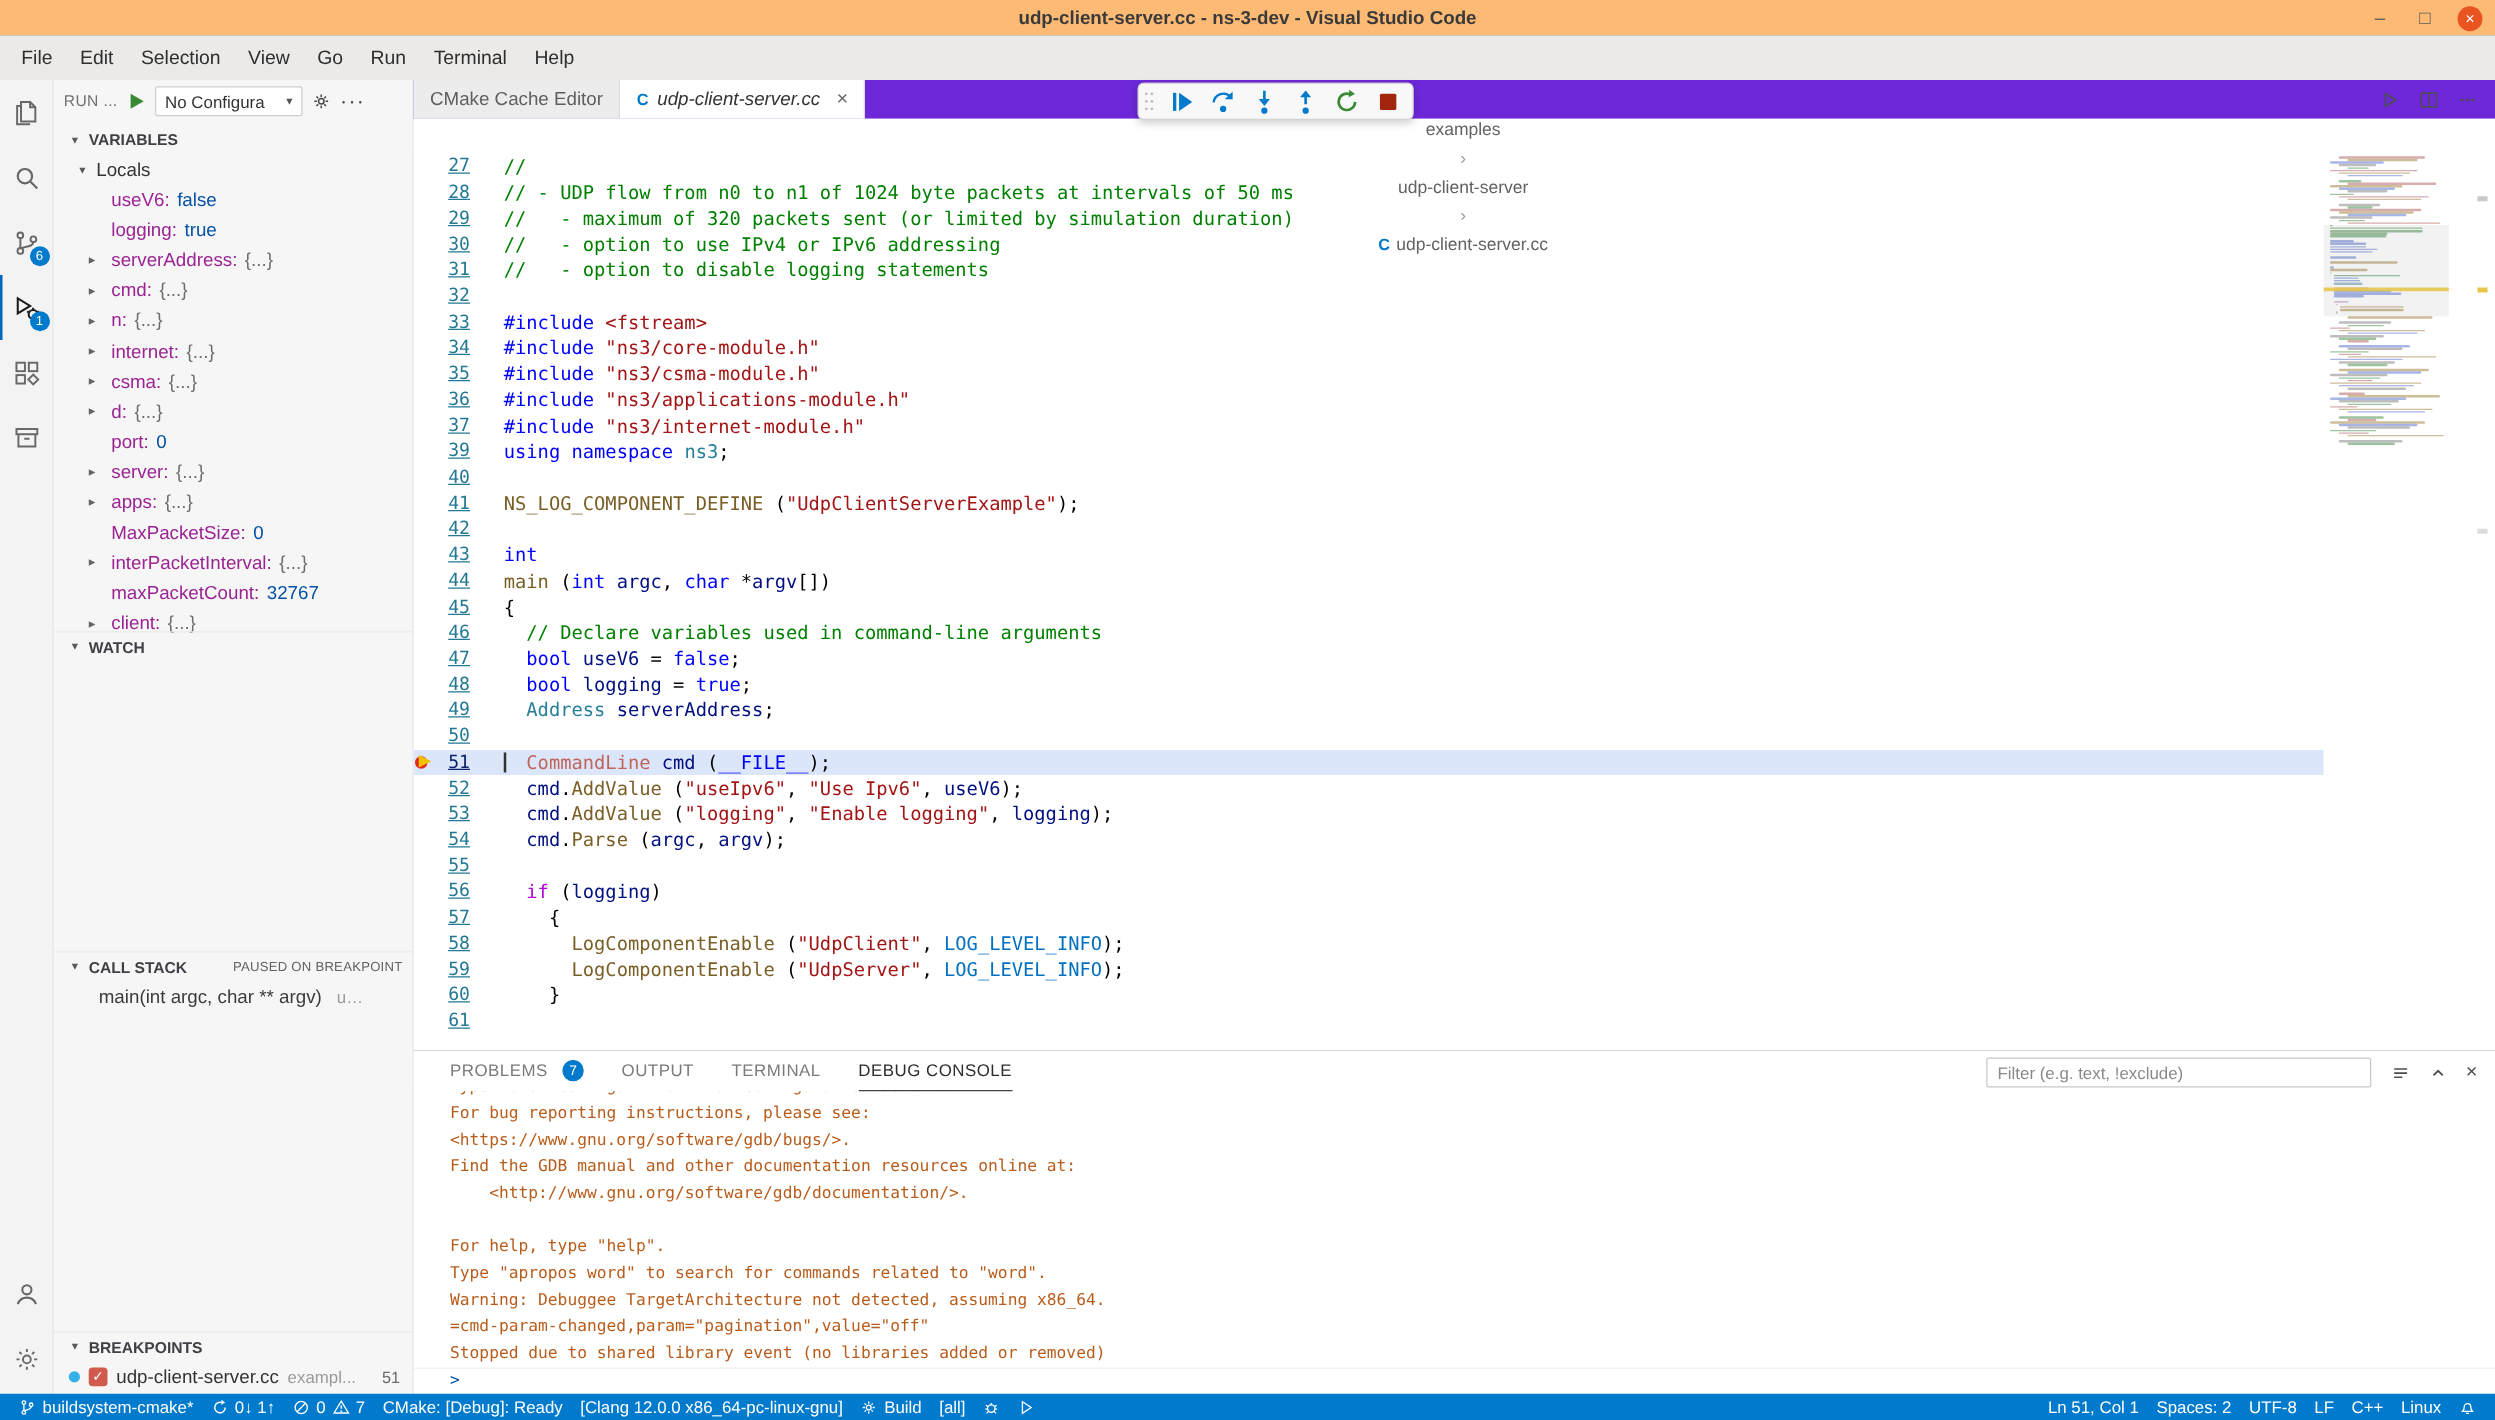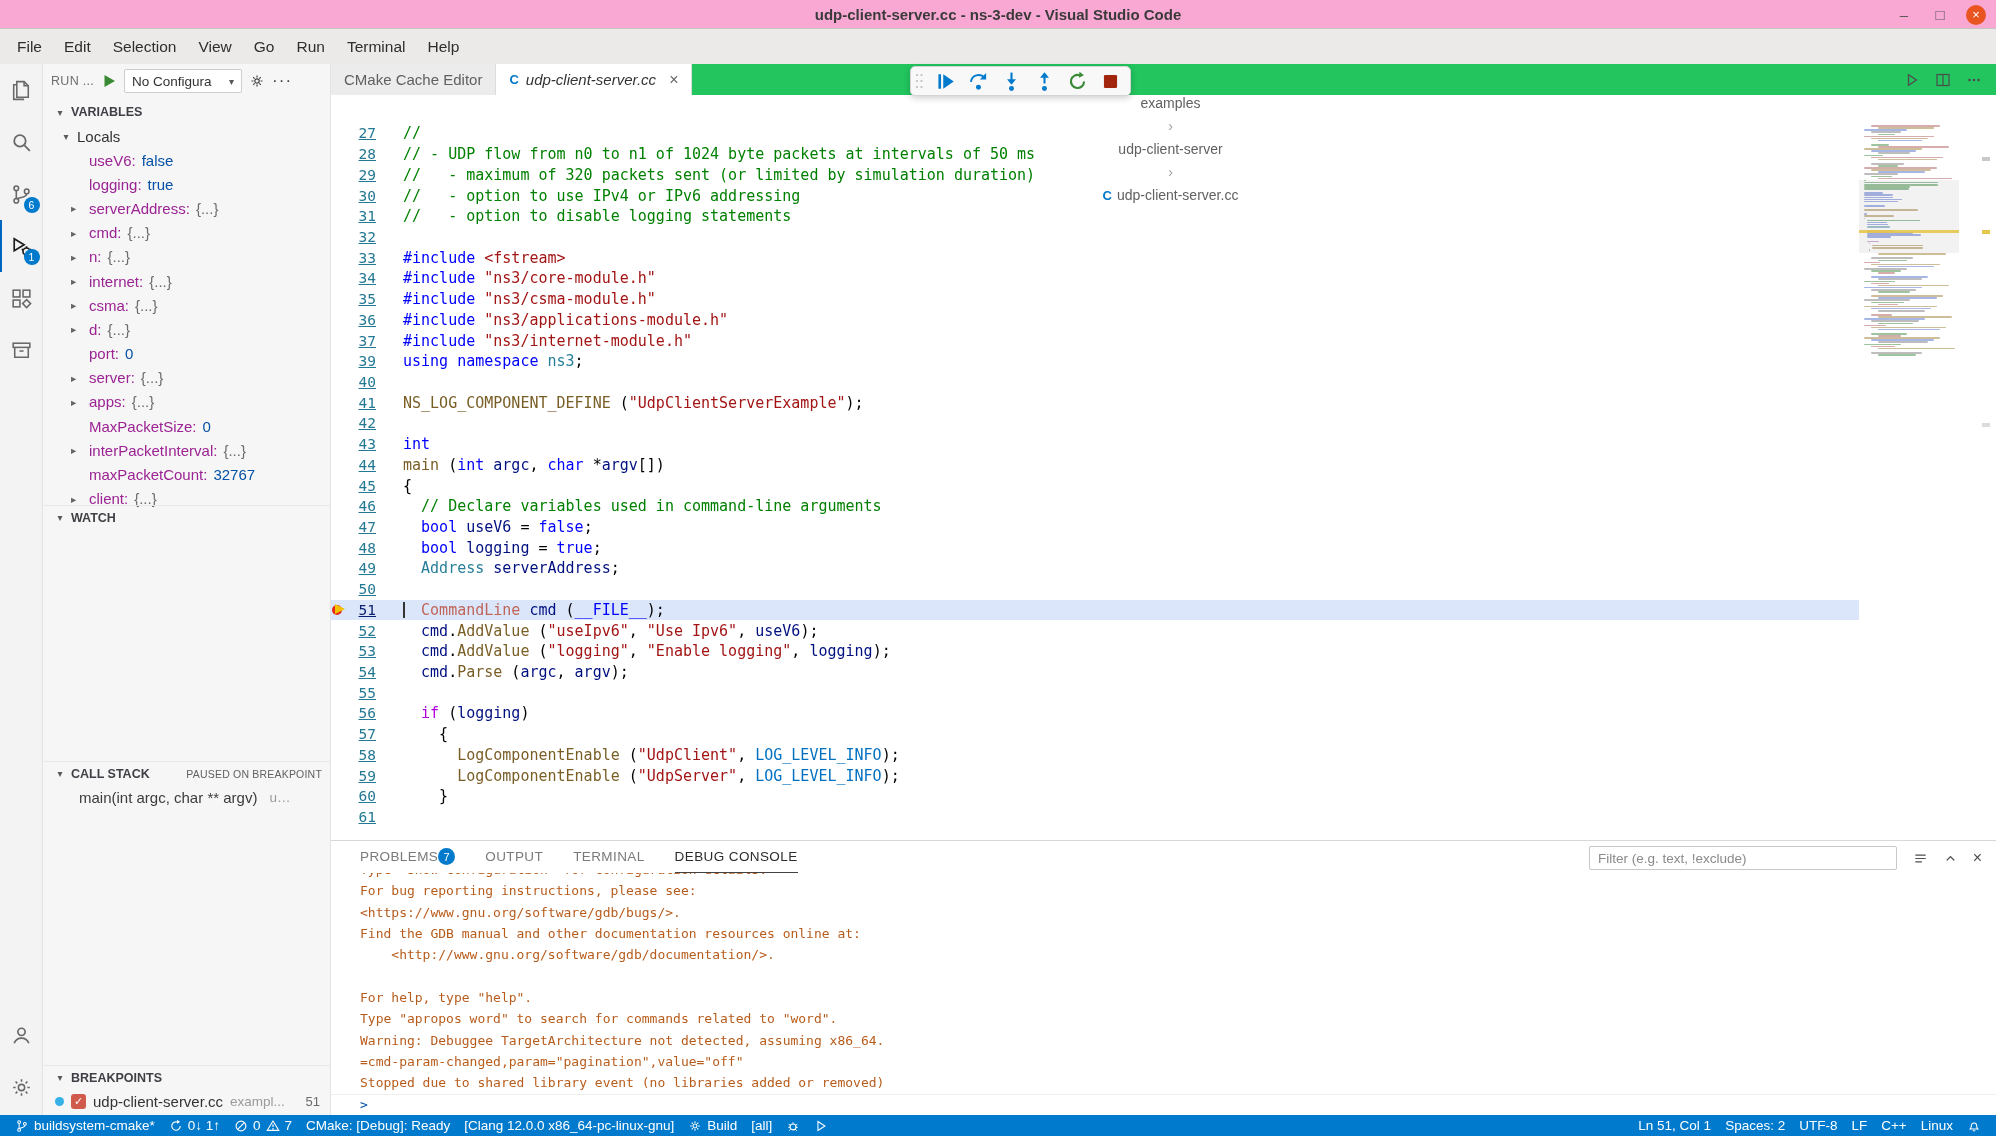--- a/index.html
+++ b/index.html
@@ -1,21 +1,21 @@
 <!DOCTYPE html>
 <html><head>
 <meta charset="utf-8">
 <style>
   *{margin:0;padding:0;box-sizing:border-box;}
   html,body{width:1996px;height:1136px;overflow:hidden;}
   body{font-family:"Liberation Sans","DejaVu Sans",sans-serif;font-size:15px;color:#1f1f1f;background:#fff;}
   #app{position:relative;width:1996px;height:1136px;background:#fff;}
 
   
-  .titlebar{position:absolute;left:0;top:0;width:100%;height:29px;background:#f9a8d4;border-bottom:1px solid #c7c3c0;display:flex;align-items:center;justify-content:center;}
+  .titlebar{position:absolute;left:0;top:0;width:100%;height:29px;background:#fdba74;border-bottom:1px solid #c7c3c0;display:flex;align-items:center;justify-content:center;}
   .title{font-weight:700;font-size:15px;color:#3a3a3a;}
   .win-controls{position:absolute;right:10px;top:0;height:29px;display:flex;align-items:center;gap:16px;}
   .wc{width:20px;height:20px;display:flex;align-items:center;justify-content:center;color:#5a5a5a;font-size:15px;}
   .wc.close{background:#e95420;border-radius:50%;color:#fff;font-size:13px;}
 
   
   .menubar{position:absolute;left:0;top:29px;width:100%;height:35px;background:#eceae8;display:flex;align-items:center;padding-left:6px;}
   .menu-item{padding:0 11px;font-size:15.5px;color:#2e2e2e;height:100%;display:flex;align-items:center;}
 
   
@@ -53,21 +53,21 @@
   #sec-breakpoints{top:1001px;}
   .bp-row{position:absolute;top:1025px;left:0;width:100%;height:24px;display:flex;align-items:center;padding:0 10px 0 12px;gap:7px;white-space:nowrap;}
   .bp-session-dot{width:9px;height:9px;border-radius:50%;background:#35b1e8;flex:0 0 auto;}
   .bp-checkbox{width:15px;height:15px;border-radius:3px;background:#d05b4c;color:#fff;font-size:11px;display:flex;align-items:center;justify-content:center;flex:0 0 auto;}
   .bp-file{color:#333;}
   .bp-path{color:#9a9a9a;font-size:13.5px;}
   .bp-line{margin-left:auto;color:#6b6b6b;font-size:13px;}
 
   
   .editor{position:absolute;left:331px;top:64px;width:1665px;height:776px;background:#fff;}
-  .tabbar{position:absolute;top:0;left:0;width:100%;height:31px;background:#22c55e;display:flex;align-items:stretch;}
+  .tabbar{position:absolute;top:0;left:0;width:100%;height:31px;background:#6d28d9;display:flex;align-items:stretch;}
   .tab{display:flex;align-items:center;gap:7px;padding:0 13px;font-size:15px;color:#5f5f5f;background:#ececec;border-right:1px solid #dcdcdc;}
   .tab.active{background:#fff;color:#333;}
   .tab.italic .tab-label{font-style:italic;}
   .tab-close{color:#666;font-size:16px;margin-left:6px;}
   .cpp-icon{color:#0078c8;font-weight:700;font-size:13px;}
   .tabbar-actions{margin-left:auto;display:flex;align-items:center;gap:15px;padding-right:14px;color:#4d4d4d;}
   .tabbar-actions svg{width:16px;height:16px;display:block;}
   .breadcrumb{position:absolute;top:31px;left:0;width:100%;height:28px;background:#fff;display:flex;align-items:center;padding-left:14px;font-size:14px;color:#616161;gap:7px;white-space:nowrap;flex-direction:column;}
   .bc-sep{color:#9d9d9d;}
 
@@ -93,21 +93,21 @@
   .minimap{position:absolute;top:59px;left:1528px;width:100px;height:717px;background:#fff;}
   .mm-bar{position:absolute;height:1.7px;border-radius:1px;opacity:.65;}
   .mm-cur{position:absolute;left:0;width:100%;height:3px;background:#e7c64c;opacity:.9;}
   .mm-slider{position:absolute;left:0;width:100%;background:rgba(90,90,90,0.08);}
   .ruler{position:absolute;top:59px;left:1628px;width:37px;height:717px;}
   .ruler-mark{position:absolute;right:6px;width:8px;height:4px;}
 
   
   .panel{position:absolute;left:331px;top:840px;width:1665px;height:275px;background:#fff;border-top:1px solid #d8d8d8;}
   .panel-header{position:absolute;top:0;left:0;width:100%;height:32px;background:#fff;display:flex;align-items:center;padding-left:29px;z-index:3;}
-  .ptab{margin-right:30px;font-size:13.5px;letter-spacing:.4px;color:#7a7a7a;height:32px;display:flex;align-items:center;gap:0;border-bottom:1.5px solid transparent;}
+  .ptab{margin-right:30px;font-size:13.5px;letter-spacing:.4px;color:#7a7a7a;height:32px;display:flex;align-items:center;gap:12px;border-bottom:1.5px solid transparent;}
   .ptab.active{color:#2c2c2c;border-bottom-color:#424242;}
   .ptab-badge{background:#007acc;color:#fff;border-radius:9px;min-width:17px;height:17px;font-size:11px;display:flex;align-items:center;justify-content:center;padding:0 4px;}
   .panel-filter{position:absolute;right:99px;top:5px;width:308px;height:24px;border:1px solid #c8c8c8;border-radius:2px;background:#fff;font-size:13.5px;color:#333;padding:0 8px;font-family:"Liberation Sans",sans-serif;outline:none;}
   .panel-filter::placeholder{color:#8a8a8a;}
   .panel-actions{position:absolute;right:14px;top:5px;display:flex;gap:15px;align-items:center;height:24px;color:#4d4d4d;}
   .panel-actions svg{width:15px;height:15px;display:block;}
   .panel-actions .txt-icon{font-size:16px;color:#4d4d4d;}
   .console{position:absolute;top:18px;left:0;width:100%;height:235px;overflow:hidden;font-family:"DejaVu Sans Mono",monospace;font-size:13px;color:#b85c1c;z-index:1;}
   .console-line{height:21.3px;white-space:pre;padding-left:29px;display:flex;align-items:center;}
   .console-prompt{position:absolute;top:253px;left:0;width:100%;height:20px;display:flex;align-items:center;padding-left:29px;font-family:"DejaVu Sans Mono",monospace;font-size:13px;color:#0451a5;border-top:1px solid #efefef;z-index:1;}

